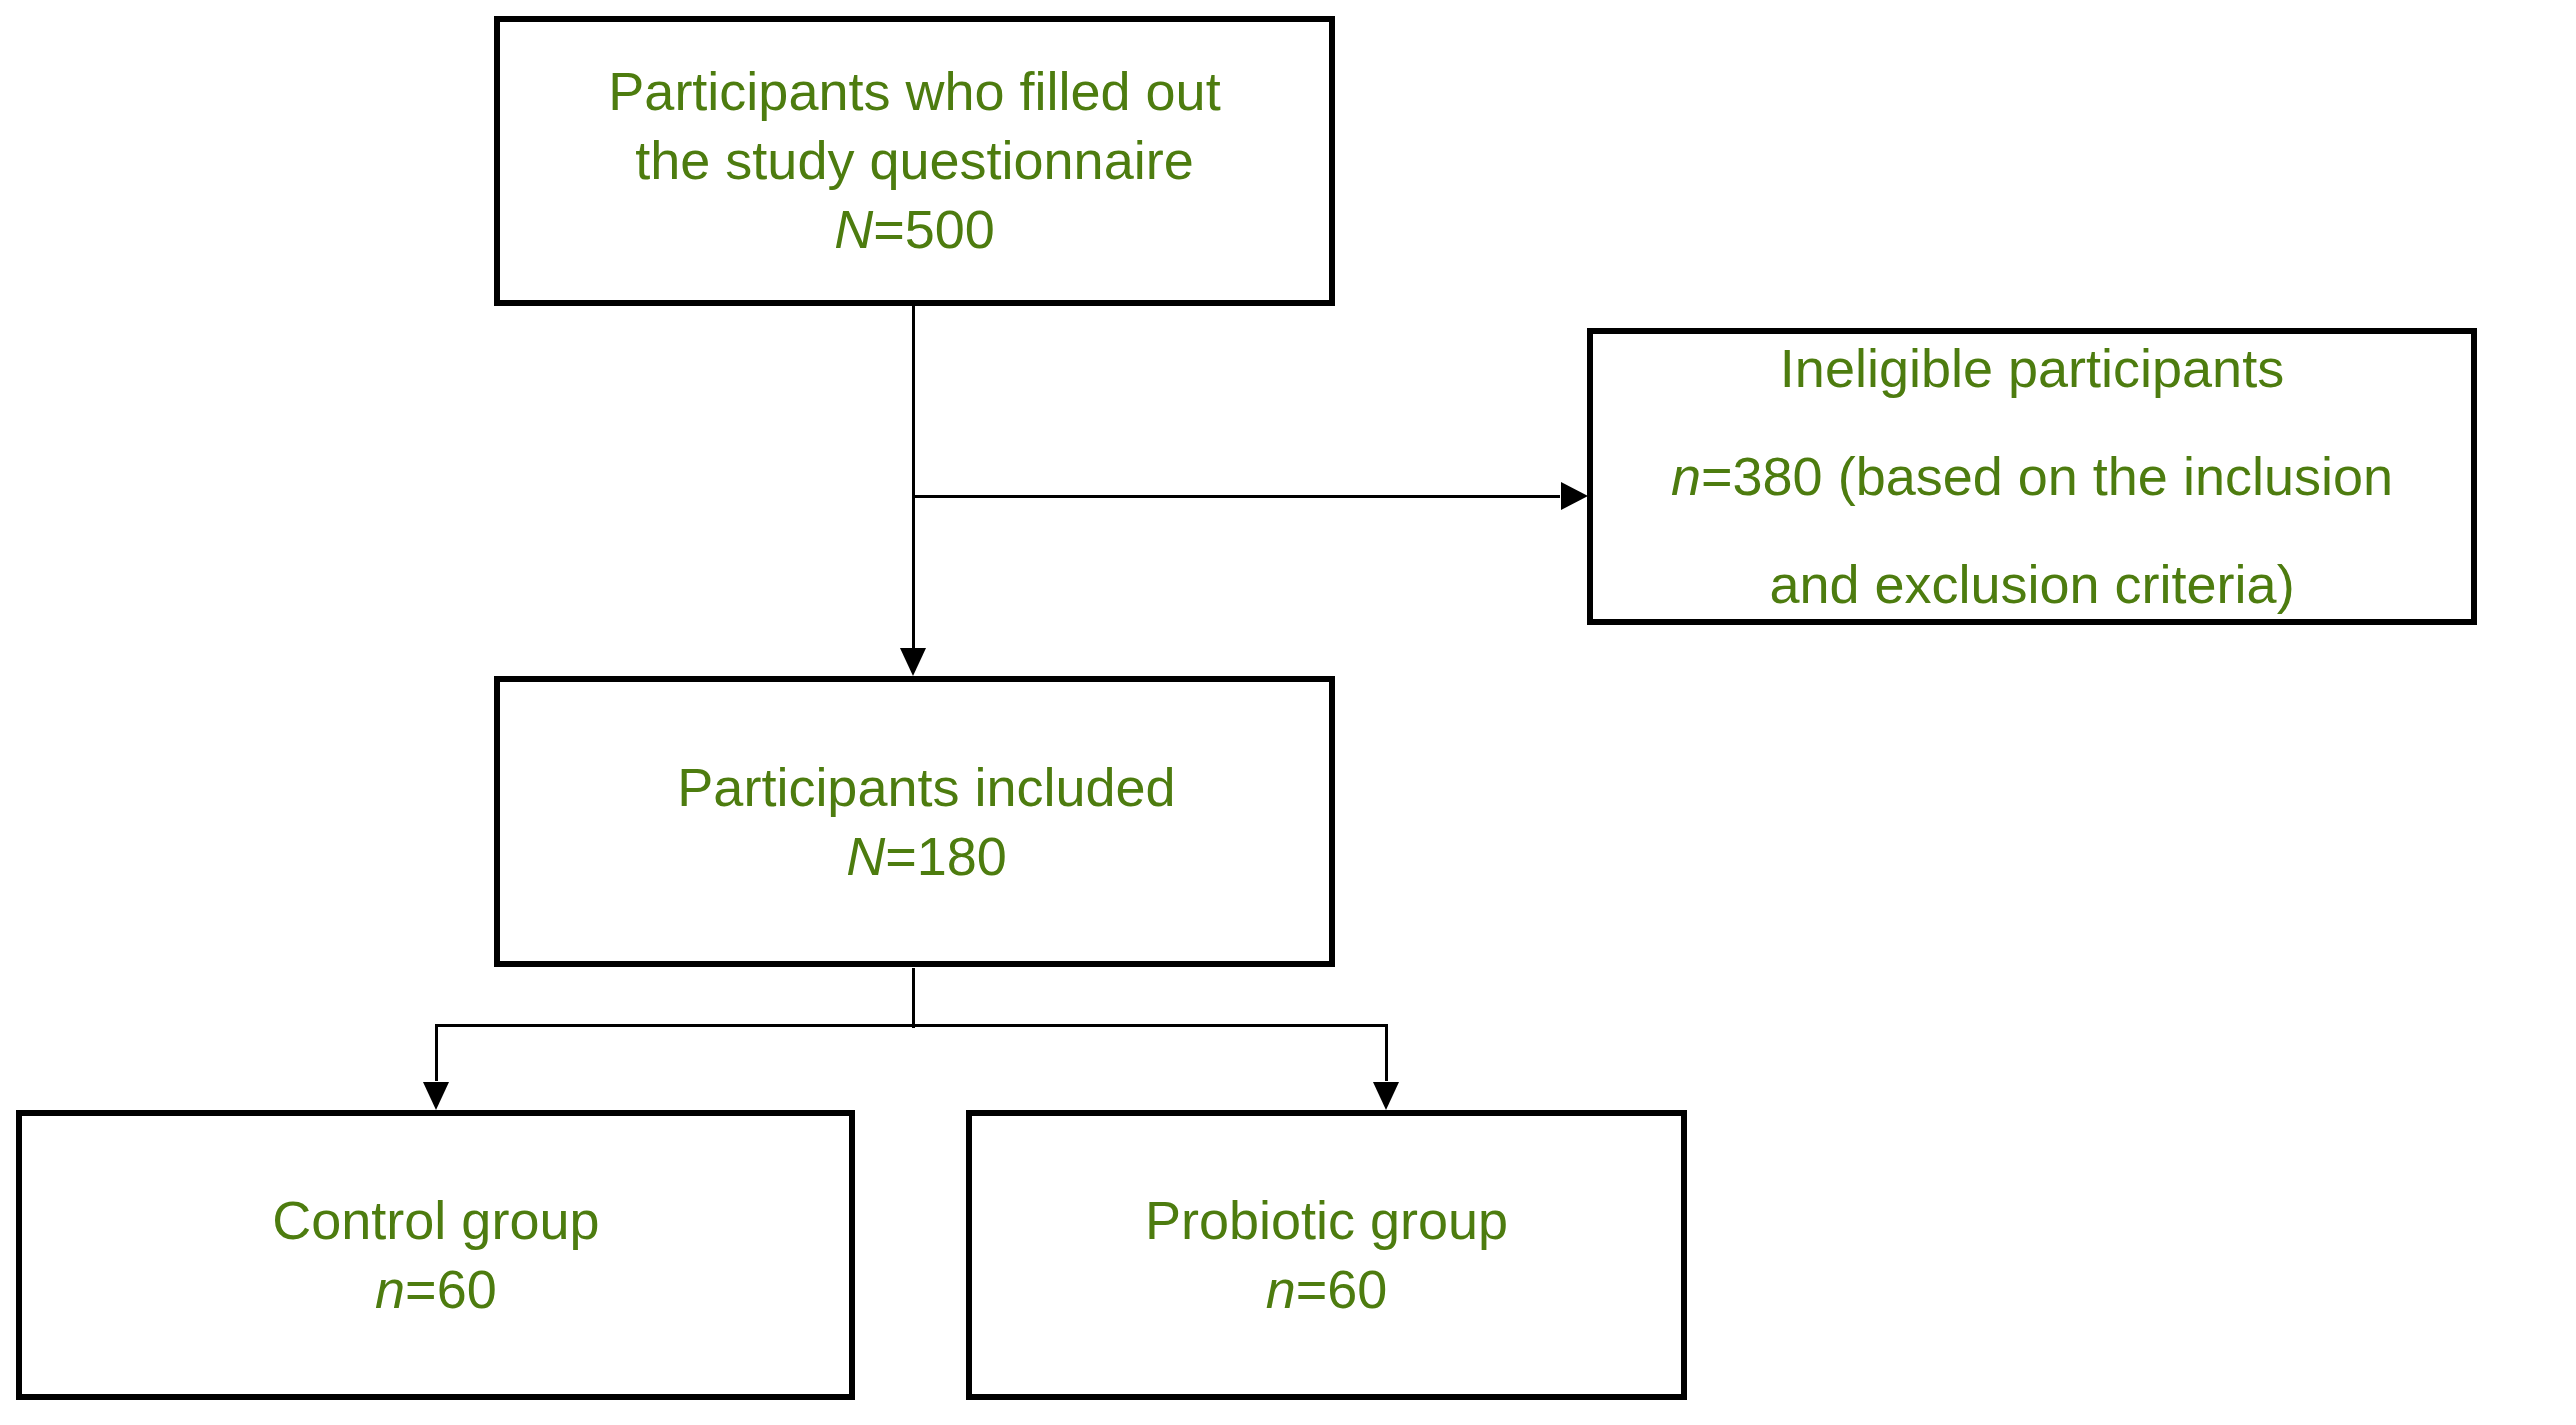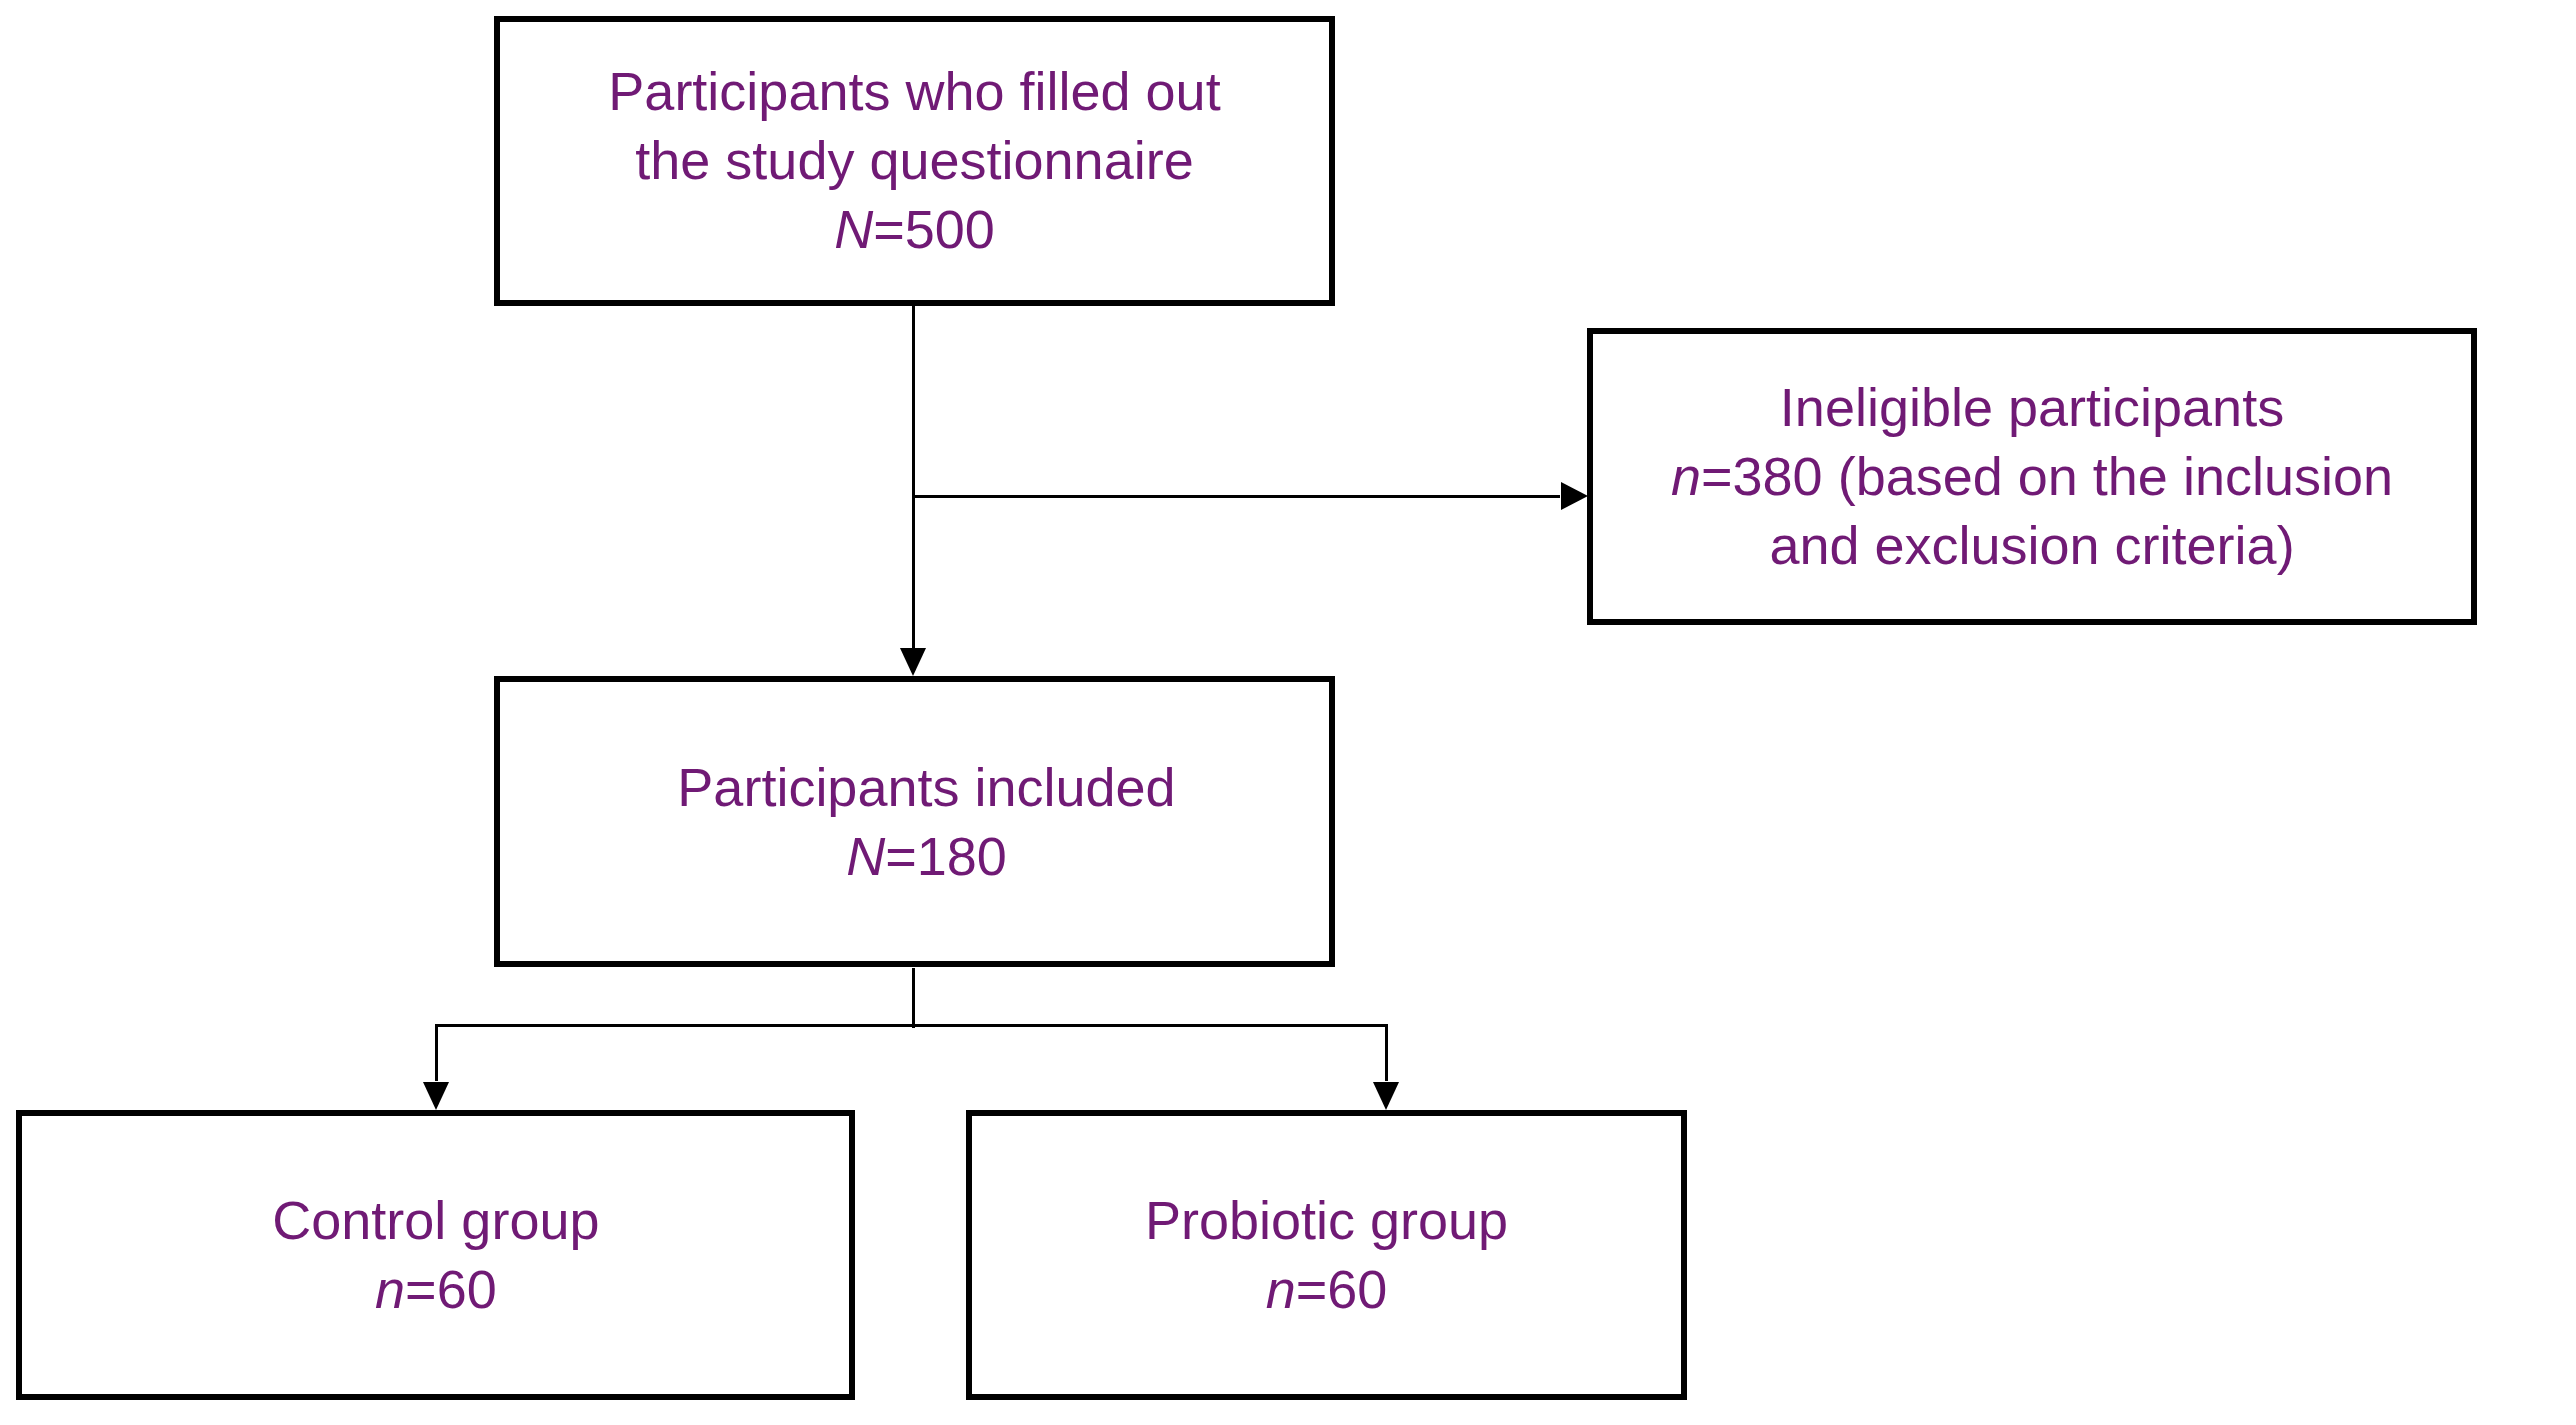--- a/index.html
+++ b/index.html
@@ -21,21 +21,21 @@
     background: #ffffff;
     display: flex;
     flex-direction: column;
     justify-content: center;
     align-items: center;
     text-align: center;
   }
   .box .line {
     font-size: 54px;
     line-height: 69px;
-    color: #701a75;
+    color: #4d7c0f;
     white-space: pre;
   }
   .box .line .it { font-style: italic; }
   .hline, .vline {
     position: absolute;
     background: #000000;
   }
   .arrow-down {
     position: absolute;
     width: 0; height: 0;
@@ -55,21 +55,21 @@
 <body>
 
 <div class="canvas">
 
   <div class="box" style="left:494px; top:15.7px; width:841px; height:290px;">
     <div class="line"><span class="it"></span><span>Participants who filled out</span></div>
     <div class="line"><span class="it"></span><span>the study questionnaire</span></div>
     <div class="line"><span class="it">N</span><span>=500</span></div>
   </div>
 
-  <div class="box" style="left:1587px; top:328px; width:890px; height:297px;">
+  <div class="box" style="left:1587px; top:328px; width:890px; height:297px;justify-content:space-between;">
     <div class="line"><span class="it"></span><span>Ineligible participants</span></div>
     <div class="line"><span class="it">n</span><span>=380 (based on the inclusion</span></div>
     <div class="line"><span class="it"></span><span>and exclusion criteria)</span></div>
   </div>
 
   <div class="box" style="left:494px; top:676px; width:841px; height:291px;padding-left:24px;">
     <div class="line"><span class="it"></span><span>Participants included</span></div>
     <div class="line"><span class="it">N</span><span>=180</span></div>
   </div>
 

